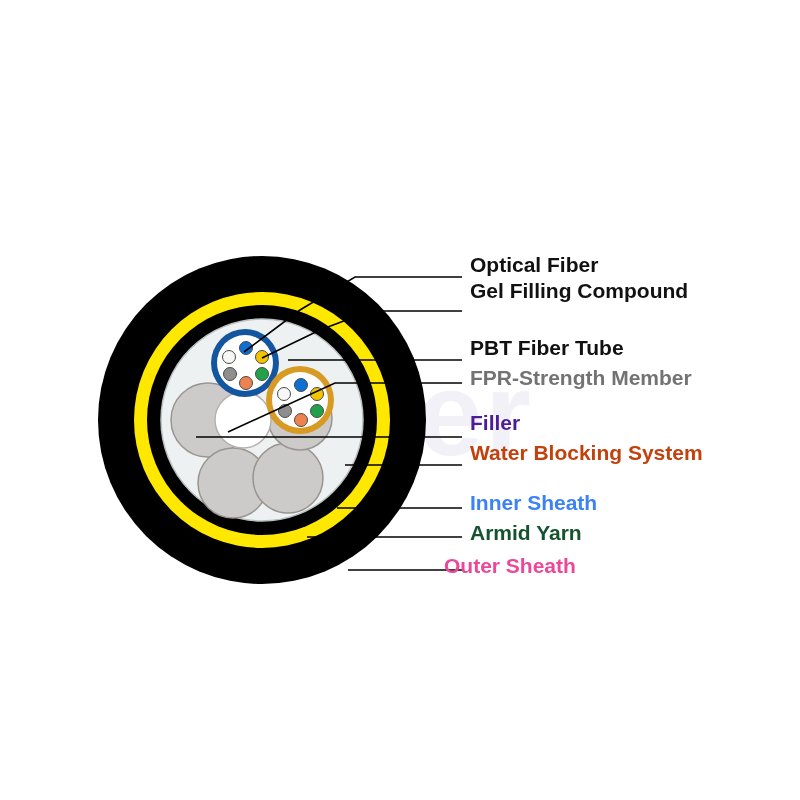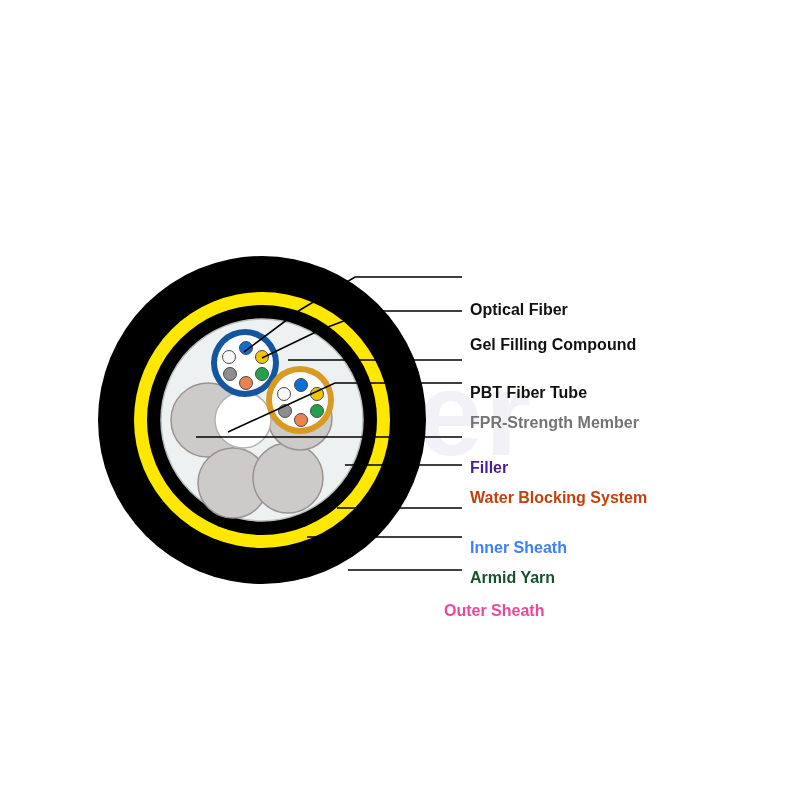--- a/index.html
+++ b/index.html
@@ -10,22 +10,22 @@
   }
   #stage{position:absolute;inset:0;width:800px;height:800px;}
   .wm{
     position:absolute;left:0;top:355px;width:800px;
     text-align:center;font-size:118px;font-weight:700;
     color:#f2f1f7;letter-spacing:2px;line-height:1;
     user-select:none;pointer-events:none;
   }
   svg{position:absolute;left:0;top:0;}
   .lbl{
-    position:absolute;font-size:16px;font-weight:700;
-    color:#111111;white-space:nowrap;line-height:1;margin-top:48px;
+    position:absolute;font-size:21px;font-weight:700;
+    color:#111111;white-space:nowrap;line-height:1;
   }
 </style>
 </head>
 <body>
 
 <div id="stage">
 
   <div class="wm">fiber</div>
 
   <svg width="800" height="800" viewBox="0 0 800 800">
@@ -66,21 +66,21 @@
         <polyline points="196,437 462,437" fill="none" stroke="#000000" stroke-width="1.6"></polyline>
         <polyline points="345,465 462,465" fill="none" stroke="#000000" stroke-width="1.6"></polyline>
         <polyline points="337,508 462,508" fill="none" stroke="#000000" stroke-width="1.6"></polyline>
         <polyline points="307,537 462,537" fill="none" stroke="#000000" stroke-width="1.6"></polyline>
         <polyline points="348,570 462,570" fill="none" stroke="#000000" stroke-width="1.6"></polyline>
       </g>
   </svg>
 
   <div id="label-layer">
       <div class="lbl" style="left: 470px; top: 254px; color: rgb(17, 17, 17);">Optical Fiber</div>
-      <div class="lbl" style="left: 470px; top: 289px; color: rgb(17, 17, 17);">Gel Filling Compound</div>
+      <div class="lbl" style="left: 470px; top: 280px; color: rgb(17, 17, 17);">Gel Filling Compound</div>
       <div class="lbl" style="left: 470px; top: 337px; color: rgb(17, 17, 17);">PBT Fiber Tube</div>
       <div class="lbl" style="left: 470px; top: 367px; color: #737373;">FPR-Strength Member</div>
       <div class="lbl" style="left: 470px; top: 412px; color: #4c1d95;">Filler</div>
       <div class="lbl" style="left: 470px; top: 442px; color: #c2410c;">Water Blocking System</div>
       <div class="lbl" style="left: 470px; top: 492px; color: #3b82f6;">Inner Sheath</div>
       <div class="lbl" style="left: 470px; top: 522px; color: #14532d;">Armid Yarn</div>
       <div class="lbl" style="left: 444px; top: 555px; color: #ec4899;">Outer Sheath</div>
     </div>
 </div>
 

